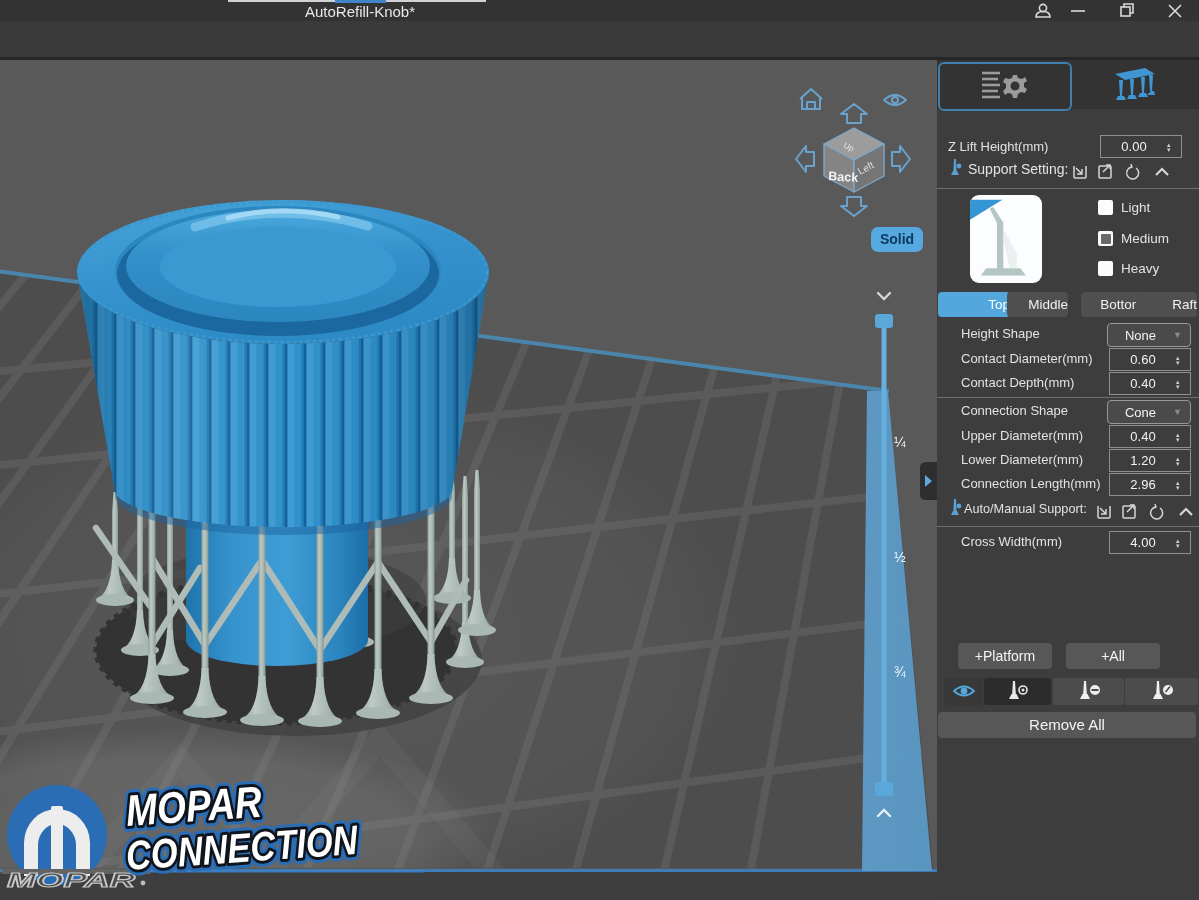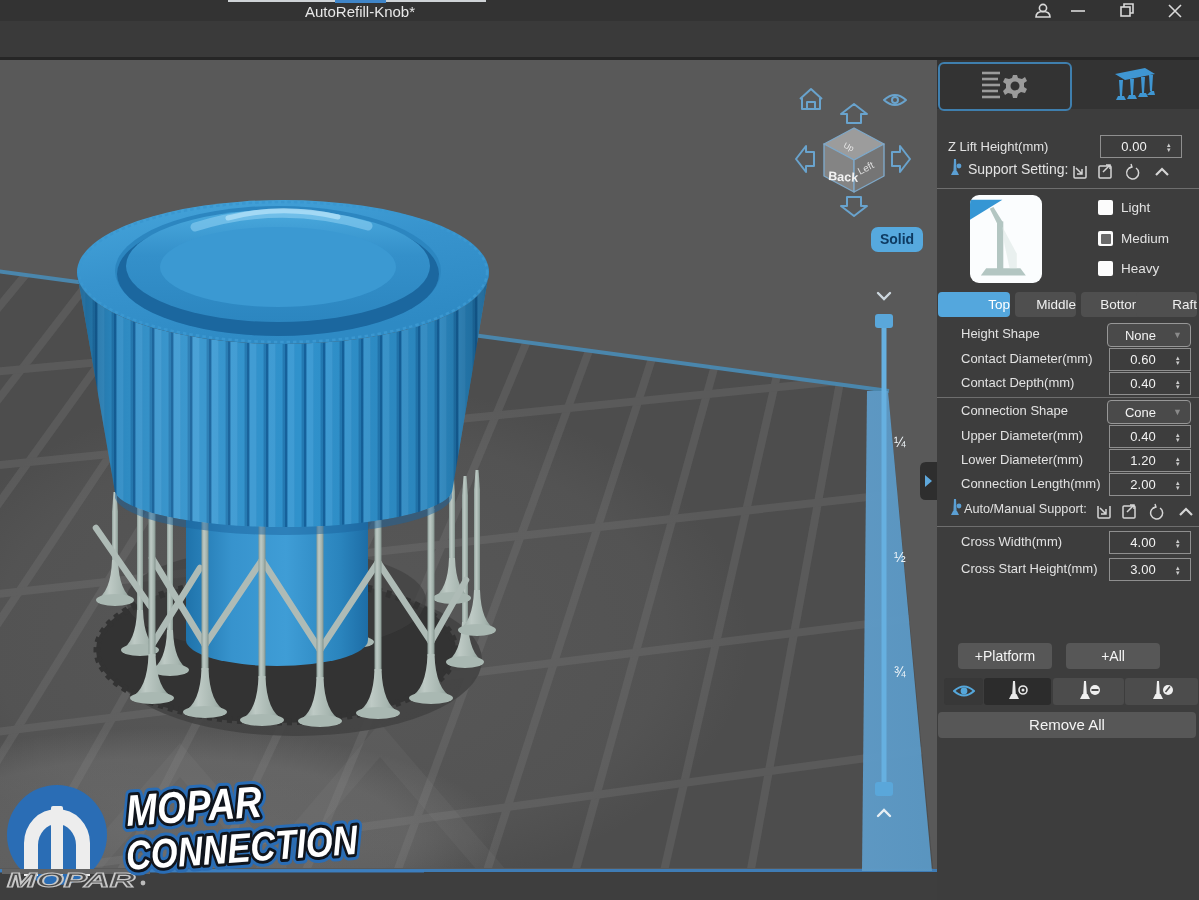--- a/index.html
+++ b/index.html
@@ -349,21 +349,21 @@
       <polygon points="12,84 62,84 56,76 18,76" fill="#b3c6c2"></polygon>
       <polygon points="36,30 52,60 52,76 44,76 38,48" fill="#dde8e5" opacity="0.6"></polygon>
     </svg>
   </div>
   <div class="cbrow" style="top:139px"><span class="cb"></span><span class="cblab">Light</span></div>
   <div class="cbrow" style="top:170px"><span class="cb"><span class="cbi"></span></span><span class="cblab">Medium</span></div>
   <div class="cbrow" style="top:200px"><span class="cb"></span><span class="cblab">Heavy</span></div>
 
   <div style="position:absolute;left:1px;top:232px;width:260px;height:25px">
     <span class="tab tabact" style="left:0px;width:72px">Top</span>
-    <span class="tab" style="left:77px;width:61px">Middle</span>
+    <span class="tab" style="left:69px;width:61px">Middle</span>
     <span class="tab" style="left:143px;width:62px">Bottom</span>
     <span class="tab" style="left:198px;width:61px">Raft</span>
   </div>
 
   <div class="prow" style="top:263px">
       <span class="plab">Height Shape</span>
       <span class="drop">
         <span class="dv">None</span>
         <span class="dar">▼</span>
       </span>
@@ -400,21 +400,21 @@
   <div class="prow" style="top:389px">
       <span class="plab">Lower Diameter(mm)</span>
       <span class="spin">
         <span class="sv">1.20</span>
         <span class="sar">▴<br>▾</span>
       </span>
     </div>
   <div class="prow" style="top:413px">
       <span class="plab">Connection Length(mm)</span>
       <span class="spin">
-        <span class="sv">2.00</span>
+        <span class="sv">2.96</span>
         <span class="sar">▴<br>▾</span>
       </span>
     </div>
 
   <div style="position:absolute;left:0;top:438px;width:262px;height:26px">
     <svg width="14" height="18" viewBox="0 0 14 18" style="position:absolute;left:11px;top:1px">
  <g fill="#5b9fd3">
           <polygon points="6,0 8,0 8.6,12 5.4,12"></polygon>
           <polygon points="3,16 11,16 9,12 5,12"></polygon>
           <circle cx="11" cy="7" r="2.4"></circle>
@@ -433,27 +433,20 @@
   <path d="M 84 13 L 90 7 L 96 13" stroke-width="2.2"></path>
  </g>
 </svg>
   </div>
   <div style="position:absolute;left:0;top:466px;width:262px;height:1px;background:#6e6e6e"></div>
 
   <div class="prow" style="top:471px">
       <span class="plab">Cross Width(mm)</span>
       <span class="spin">
         <span class="sv">4.00</span>
-        <span class="sar">▴<br>▾</span>
-      </span>
-    </div>
-  <div class="prow" style="top:498px">
-      <span class="plab">Cross Start Height(mm)</span>
-      <span class="spin">
-        <span class="sv">3.00</span>
         <span class="sar">▴<br>▾</span>
       </span>
     </div>
 
   <span class="pbtn" style="left:21px;top:583px;width:94px">+Platform</span>
   <span class="pbtn" style="left:129px;top:583px;width:94px">+All</span>
 
   <div style="position:absolute;left:1px;top:618px;width:260px;height:27px">
     <span class="seg" style="left:6px;width:39px;background:#383838">
       <svg width="22" height="14" viewBox="0 0 22 14" style="margin-top:6px">

